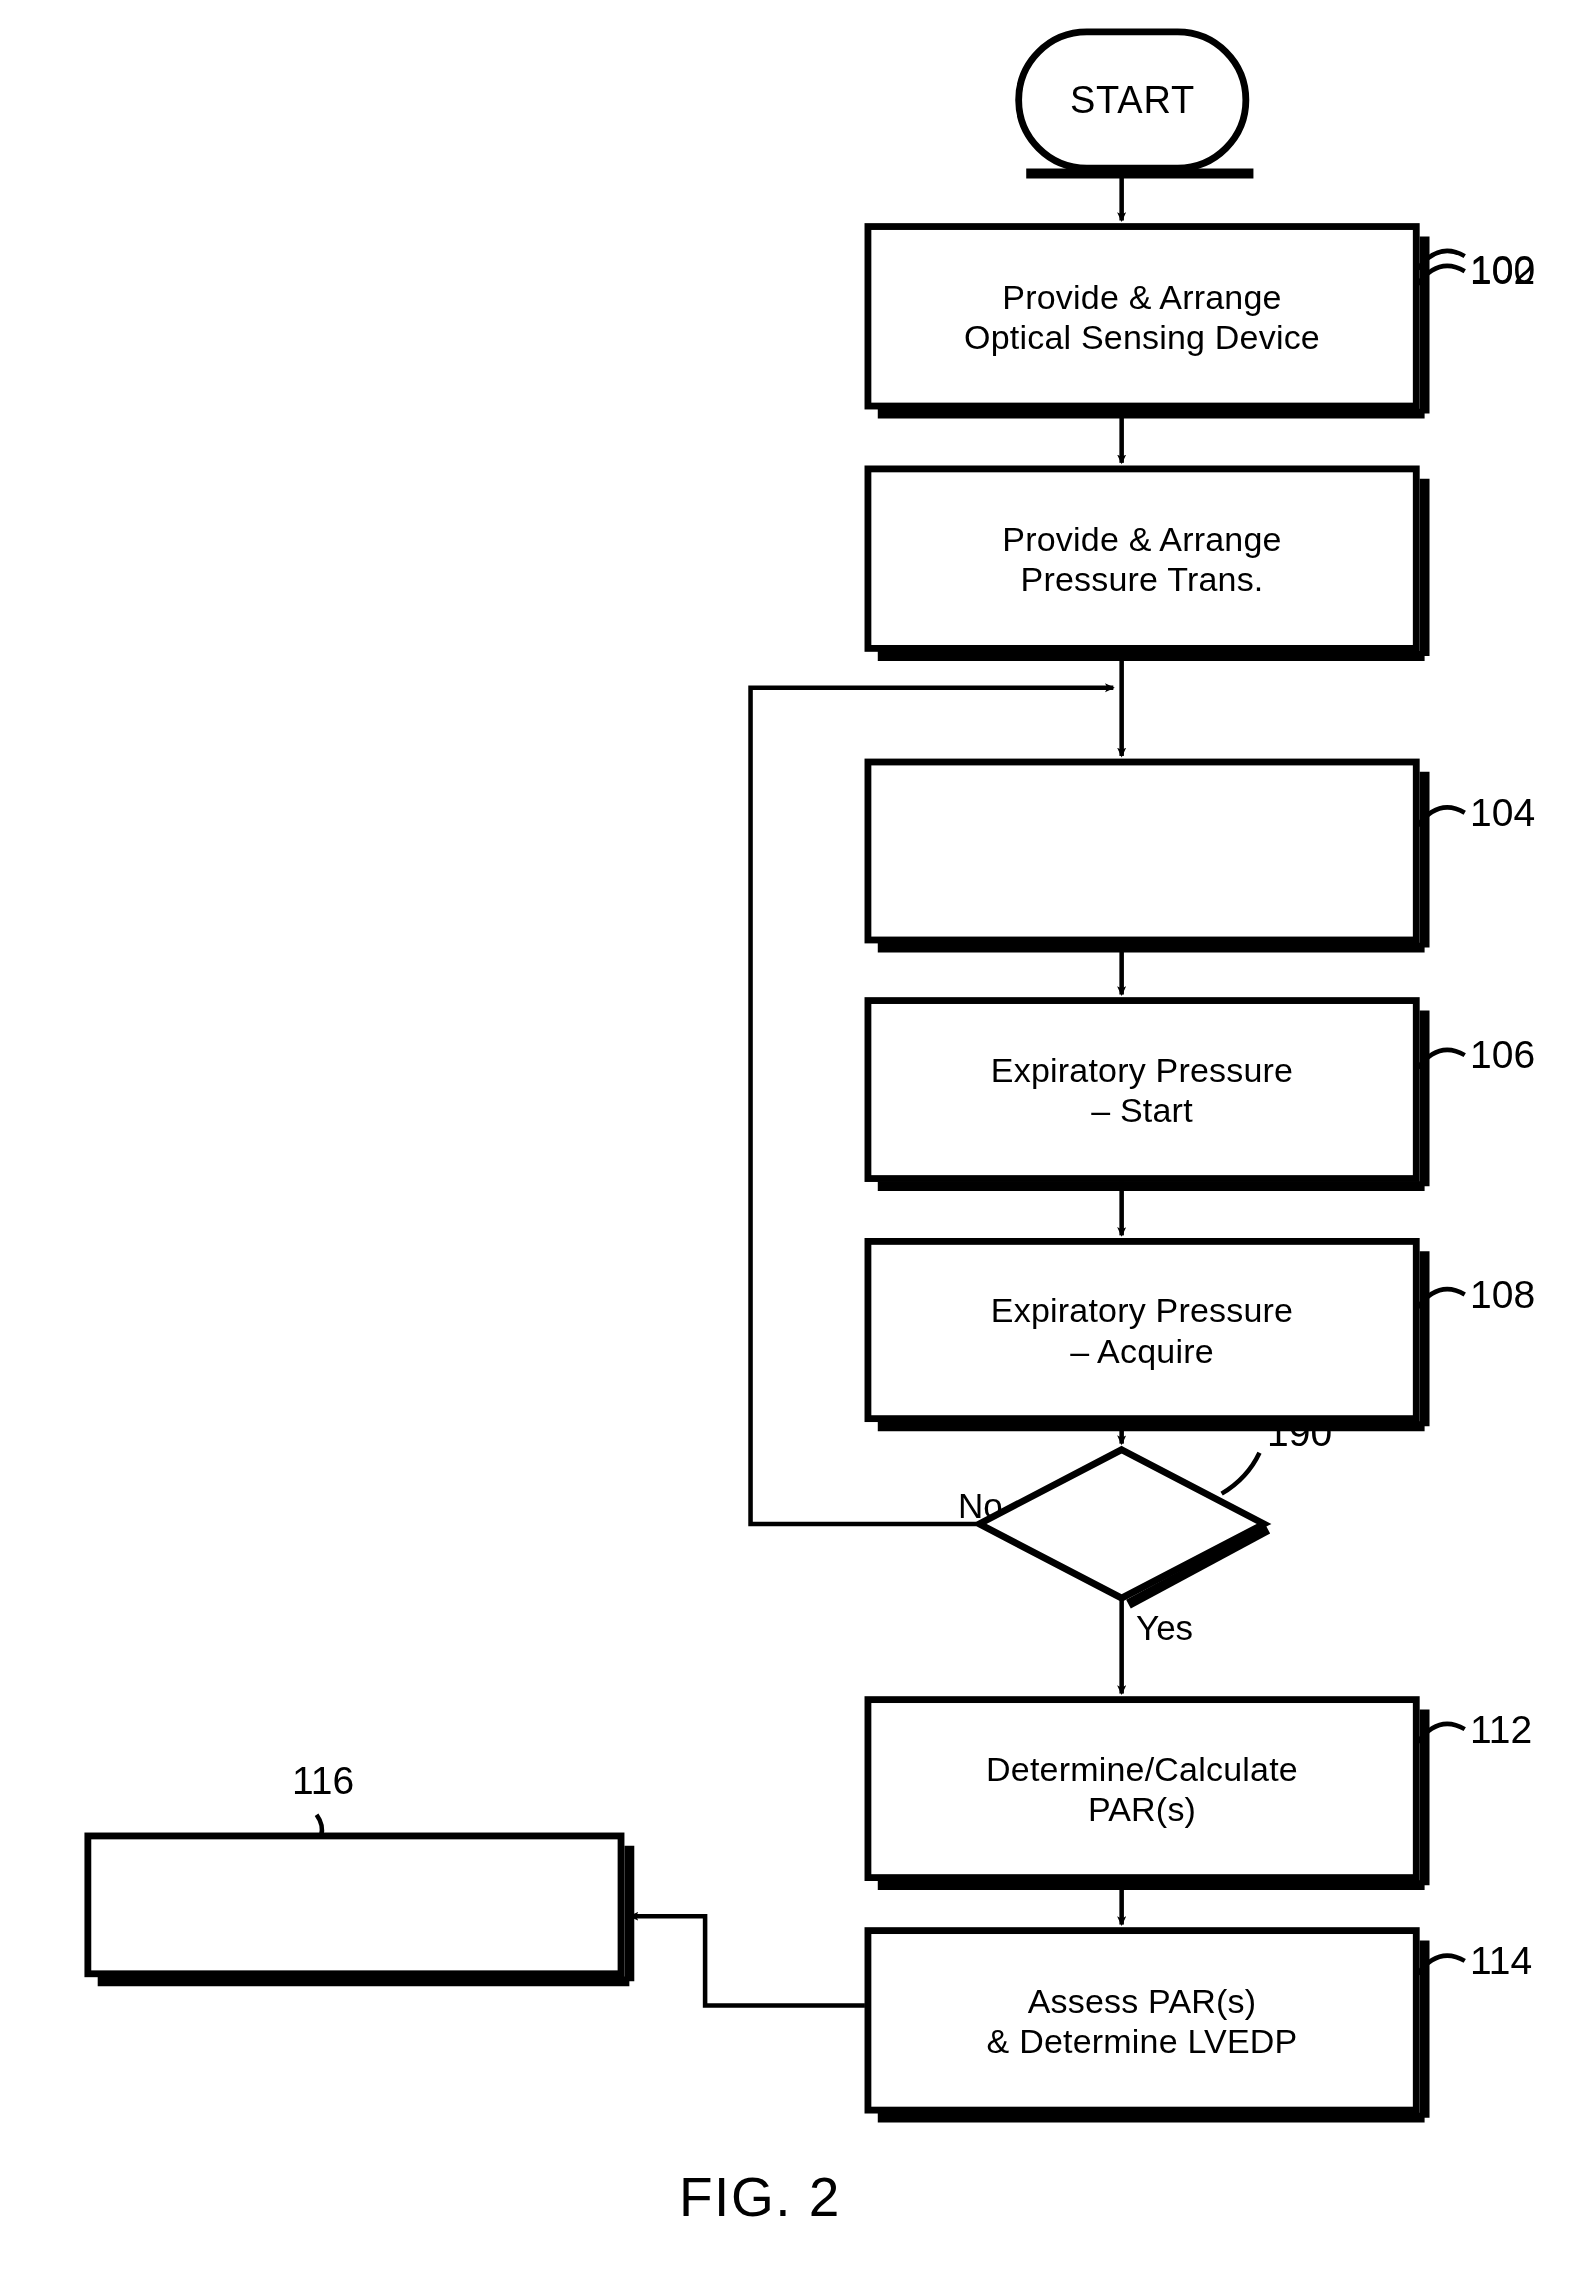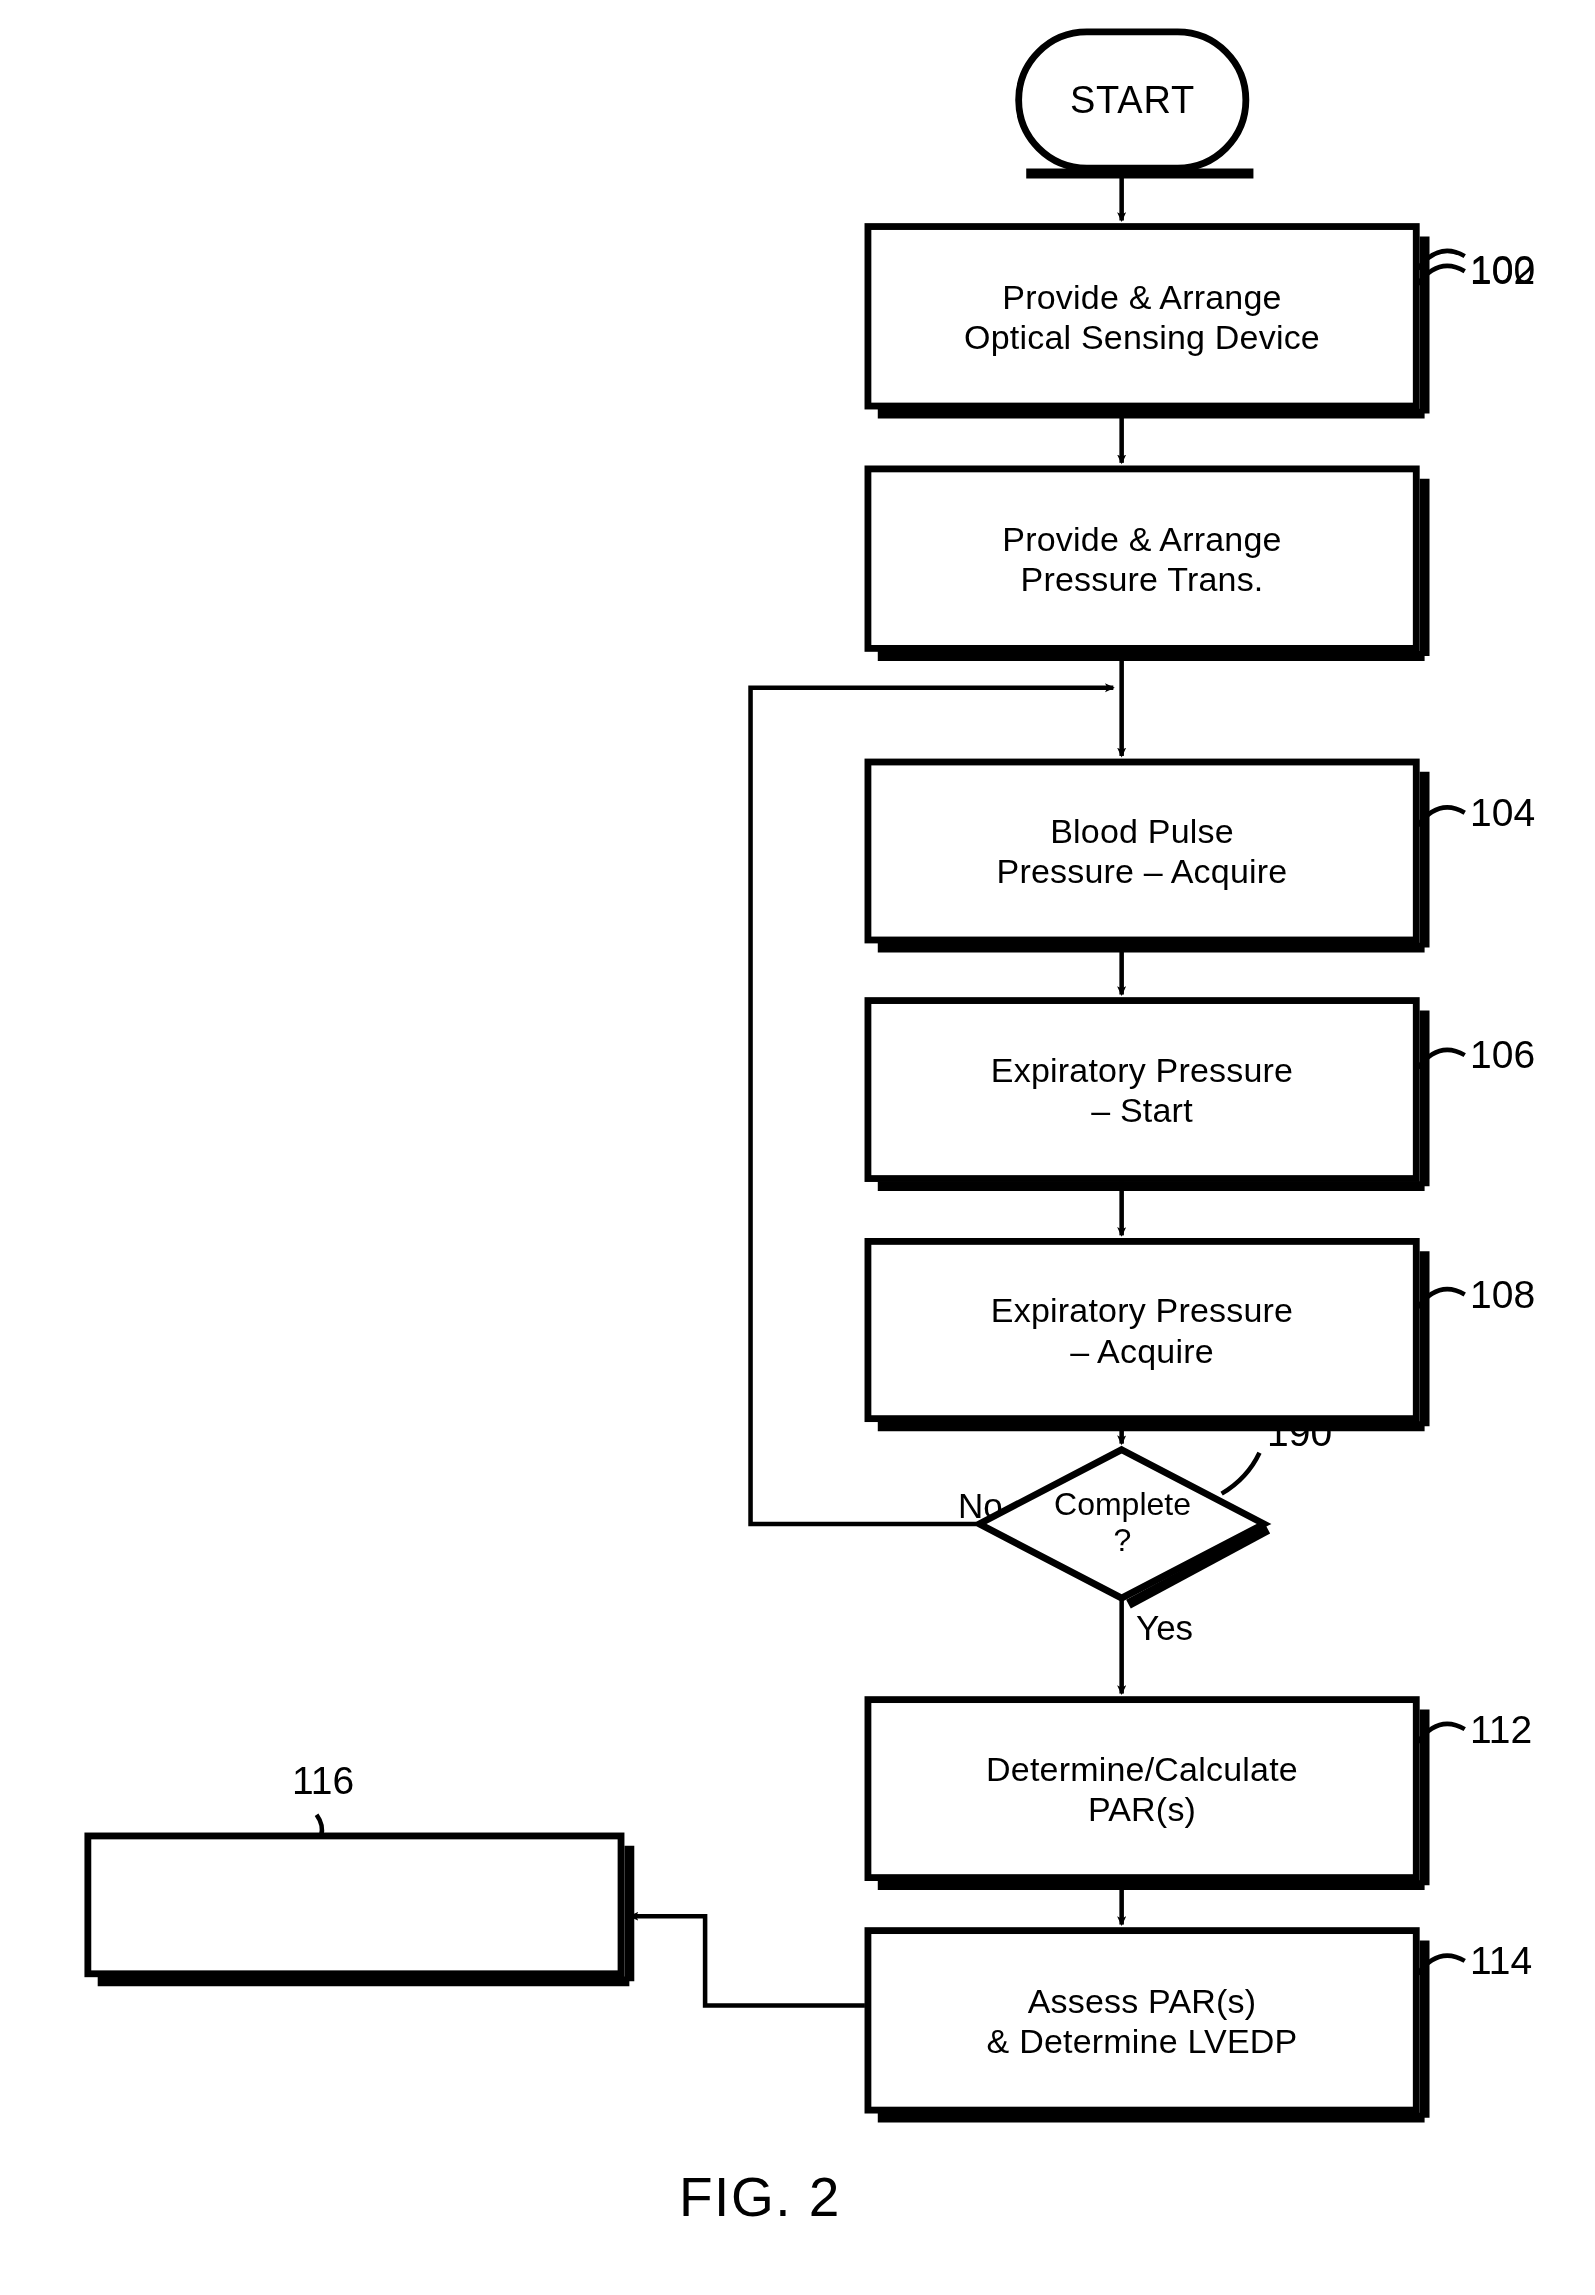--- a/index.html
+++ b/index.html
@@ -164,42 +164,34 @@
     <span>Optical Sensing Device</span>
   </div>
   <div class="ref-num" style="left:1470px; top:248px;">100</div>
 
   <div class="node-label process-label" style="left:868px; top:469px; width:548px; height:180px;">
     <span>Provide &amp; Arrange</span>
     <span>Pressure Trans.</span>
   </div>
   <div class="ref-num" style="left:1470px; top:249px;">102</div>
 
-  <div class="node-label process-label" style="left:868px; top:762px; width:548px; height:178px;">
-    <span>Blood Pulse</span>
-    <span>Pressure – Acquire</span>
-  </div>
   <div class="ref-num" style="left:1470px; top:791px;">104</div>
 
   <div class="node-label process-label" style="left:868px; top:1001px; width:548px; height:178px;">
     <span>Expiratory Pressure</span>
     <span>– Start</span>
   </div>
   <div class="ref-num" style="left:1470px; top:1033px;">106</div>
 
   <div class="node-label process-label" style="left:868px; top:1242px; width:548px; height:177px;">
     <span>Expiratory Pressure</span>
     <span>– Acquire</span>
   </div>
   <div class="ref-num" style="left:1470px; top:1273px;">108</div>
 
-  <div class="node-label decision-label" style="left:980px; top:1462px; width:285px; height:121px;">
-    <span>Complete</span>
-    <span>?</span>
-  </div>
   <div class="ref-num" style="left:1267px; top:1411px;">190</div>
   <div class="branch-label" style="left:958px; top:1486px;">No</div>
   <div class="branch-label" style="left:1136px; top:1608px;">Yes</div>
 
   <div class="node-label process-label" style="left:868px; top:1700px; width:548px; height:178px;">
     <span>Determine/Calculate</span>
     <span>PAR(s)</span>
   </div>
   <div class="ref-num" style="left:1470px; top:1708px;">112</div>
 

